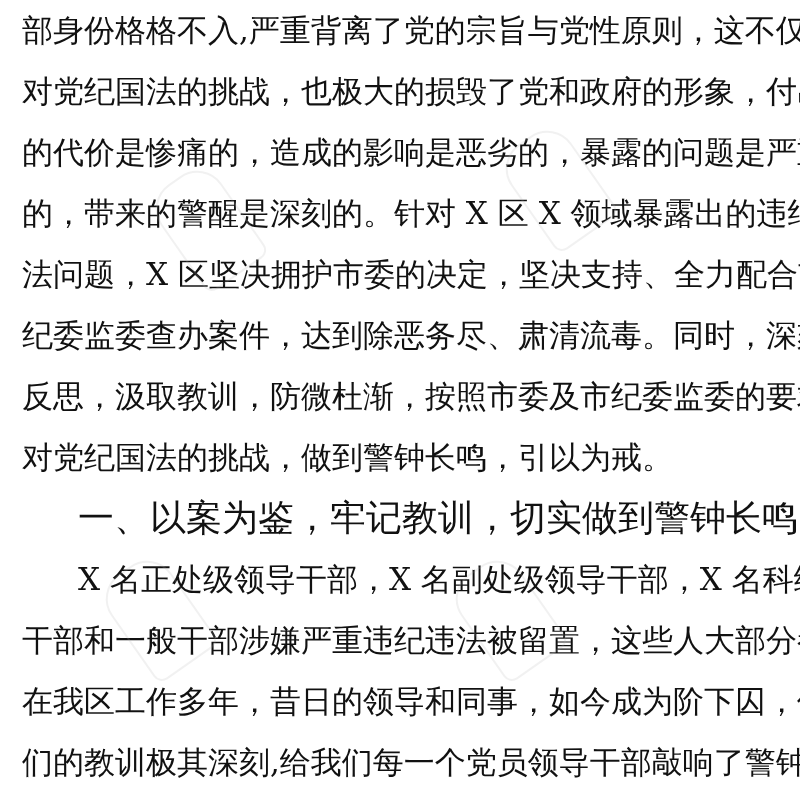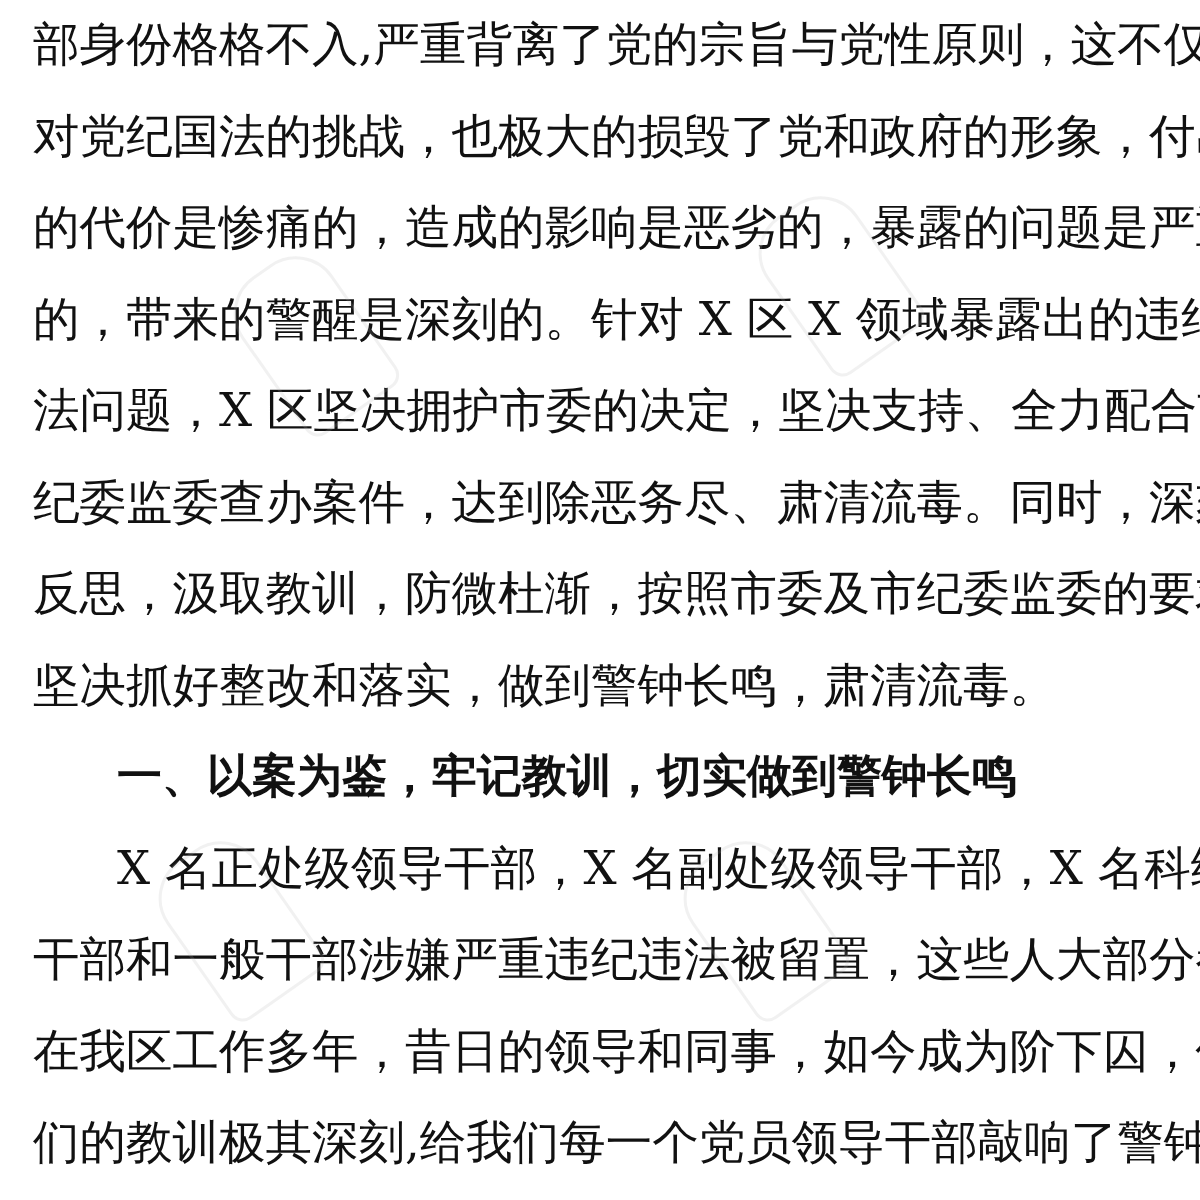--- a/index.html
+++ b/index.html
@@ -36,22 +36,22 @@
       text-align-last: justify;
     }
     .line.indent {
       left: 56px;
     }
     .line.indent.justify {
       width: 699px;
     }
     .heading {
       font-family: "DejaVu Sans", "Liberation Sans", sans-serif;
-      font-weight: bold;
-      font-size: 30px;
+      font-weight: normal;
+      font-size: 36px;
     }
     .watermark {
       position: absolute;
       width: 70px;
       height: 110px;
       border: 2px solid rgba(180,180,180,0.18);
       border-radius: 30px 30px 10px 10px;
       transform: rotate(-35deg);
       pointer-events: none;
     }
@@ -60,21 +60,21 @@
 <body>
 
 <div class="page">
   <div class="line justify" style="top:10px">部身份格格不入,严重背离了党的宗旨与党性原则，这不仅是</div>
   <div class="line justify" style="top:71px">对党纪国法的挑战，也极大的损毁了党和政府的形象，付出</div>
   <div class="line justify" style="top:132px">的代价是惨痛的，造成的影响是恶劣的，暴露的问题是严重</div>
   <div class="line justify" style="top:193px">的，带来的警醒是深刻的。针对 X 区 X 领域暴露出的违纪违</div>
   <div class="line justify" style="top:254px">法问题，X 区坚决拥护市委的决定，坚决支持、全力配合市</div>
   <div class="line justify" style="top:315px">纪委监委查办案件，达到除恶务尽、肃清流毒。同时，深刻</div>
   <div class="line justify" style="top:376px">反思，汲取教训，防微杜渐，按照市委及市纪委监委的要求，</div>
-  <div class="line" style="top:437px">坚决抓好整改和落实，做到警钟长鸣，肃清流毒。</div>
+  <div class="line" style="top:437px">对党纪国法的挑战，做到警钟长鸣，引以为戒。</div>
 
   <div class="line indent heading" style="top:498px">一、以案为鉴，牢记教训，切实做到警钟长鸣</div>
 
   <div class="line indent justify" style="top:559px">X 名正处级领导干部，X 名副处级领导干部，X 名科级</div>
   <div class="line justify" style="top:620px">干部和一般干部涉嫌严重违纪违法被留置，这些人大部分都</div>
   <div class="line justify" style="top:681px">在我区工作多年，昔日的领导和同事，如今成为阶下囚，他</div>
   <div class="line justify" style="top:742px">们的教训极其深刻,给我们每一个党员领导干部敲响了警钟。</div>
 </div>
 
 <div class="watermark" style="left:170px;top:170px"></div>

